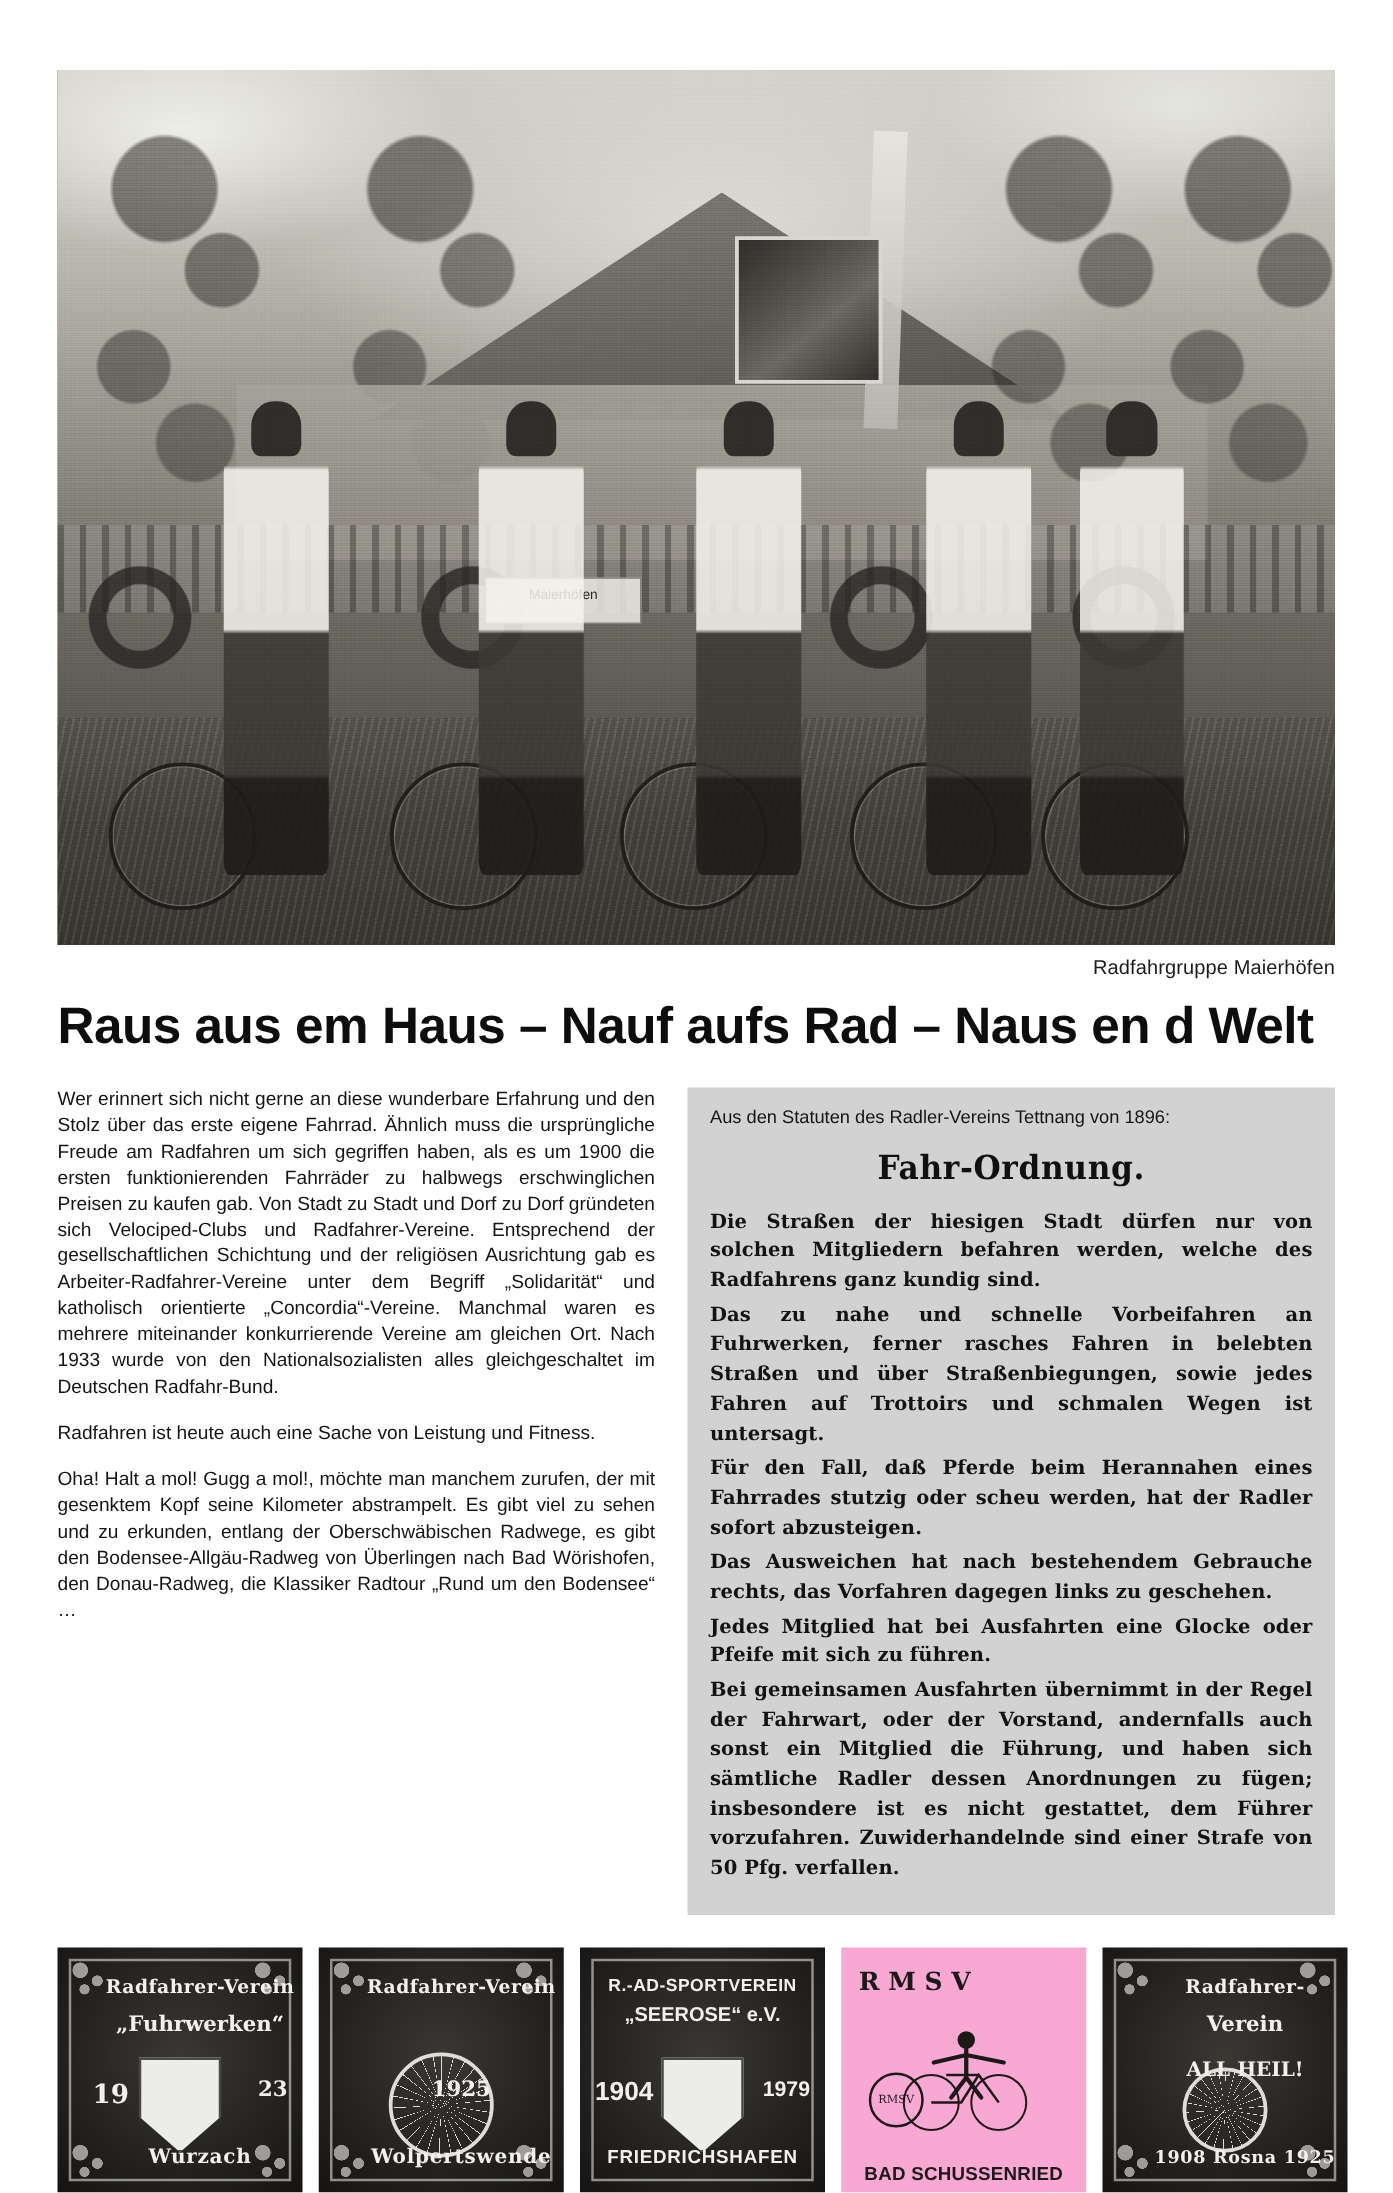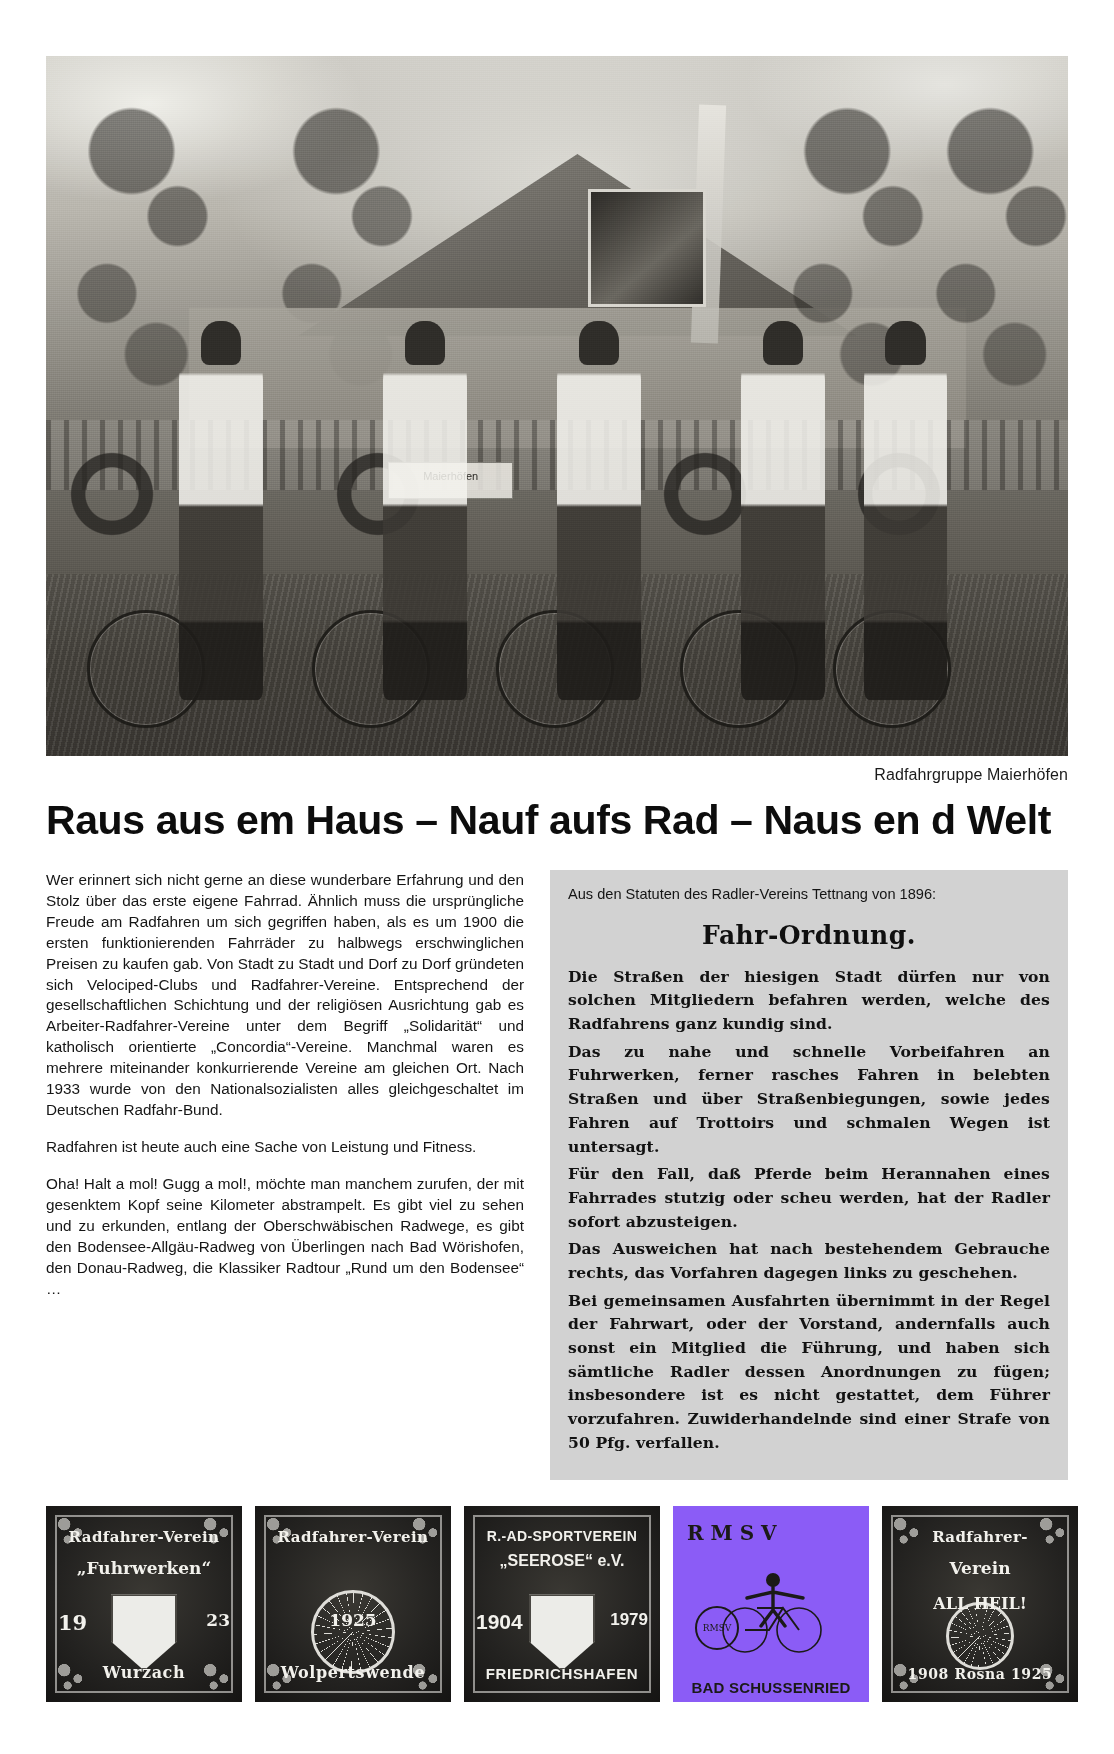--- a/index.html
+++ b/index.html
@@ -237,20 +237,21 @@
   }
   .statute-intro {
     font-size: 14.6px;
     color: #141414;
     margin: 0 0 18px 0;
   }
   .fraktur {
     font-family: "DejaVu Serif", serif;
     font-weight: bold;
     font-style: normal;
+    margin-left: 16px;
   }
   .statute-title {
     text-align: center;
     font-size: 25px;
     letter-spacing: .5px;
     margin: 6px 0 16px 0;
     color: #101010;
     transform: scaleY(1.06);
   }
   .statute-body p {
@@ -277,21 +278,21 @@
     position: relative;
     color: #f2f1ec;
     overflow: hidden;
     flex: 0 0 auto;
   }
   .emblem.dark {
     background:
       radial-gradient(circle at 50% 45%, #3a3833 0%, #232220 60%, #151413 100%);
   }
   .emblem.light {
-    background: #8b5cf6;
+    background: #f9a8d4;
     color: #1b1a18;
   }
   .emblem .frame {
     position: absolute;
     inset: 9px;
     border: 2px solid currentColor;
     opacity: .55;
   }
   .emblem .corner {
     position: absolute;
@@ -434,20 +435,21 @@
     </div>
 
     <div class="col-right">
       <p class="statute-intro">Aus den Statuten des Radler-Vereins Tettnang von 1896:</p>
       <div class="statute-title fraktur">Fahr-Ordnung.</div>
       <div class="statute-body">
         <p>Die Straßen der hiesigen Stadt dürfen nur von solchen Mitglie­dern befahren werden, welche des Radfahrens ganz kundig sind.</p>
         <p>Das zu nahe und schnelle Vorbeifahren an Fuhrwerken, ferner rasches Fahren in belebten Straßen und über Straßenbiegungen, sowie jedes Fahren auf Trottoirs und schmalen Wegen ist untersagt.</p>
         <p>Für den Fall, daß Pferde beim Herannahen eines Fahrrades stutzig oder scheu werden, hat der Radler sofort abzusteigen.</p>
         <p>Das Ausweichen hat nach bestehendem Gebrauche rechts, das Vorfahren dagegen links zu geschehen.</p>
+        <p>Jedes Mitglied hat bei Ausfahrten eine Glocke oder Pfeife mit sich zu führen.</p>
         <p>Bei gemeinsamen Ausfahrten übernimmt in der Regel der Fahrwart, oder der Vorstand, andernfalls auch sonst ein Mitglied die Führung, und haben sich sämtliche Radler dessen Anordnungen zu fügen; insbesondere ist es nicht gestattet, dem Führer vorzufahren. Zuwiderhandelnde sind einer Strafe von 50 Pfg. verfallen.</p>
       </div>
     </div>
   </div>
 
   <div class="emblems">
 
     <div class="emblem dark">
       <div class="frame"></div>
       <div class="corner tl"></div>

